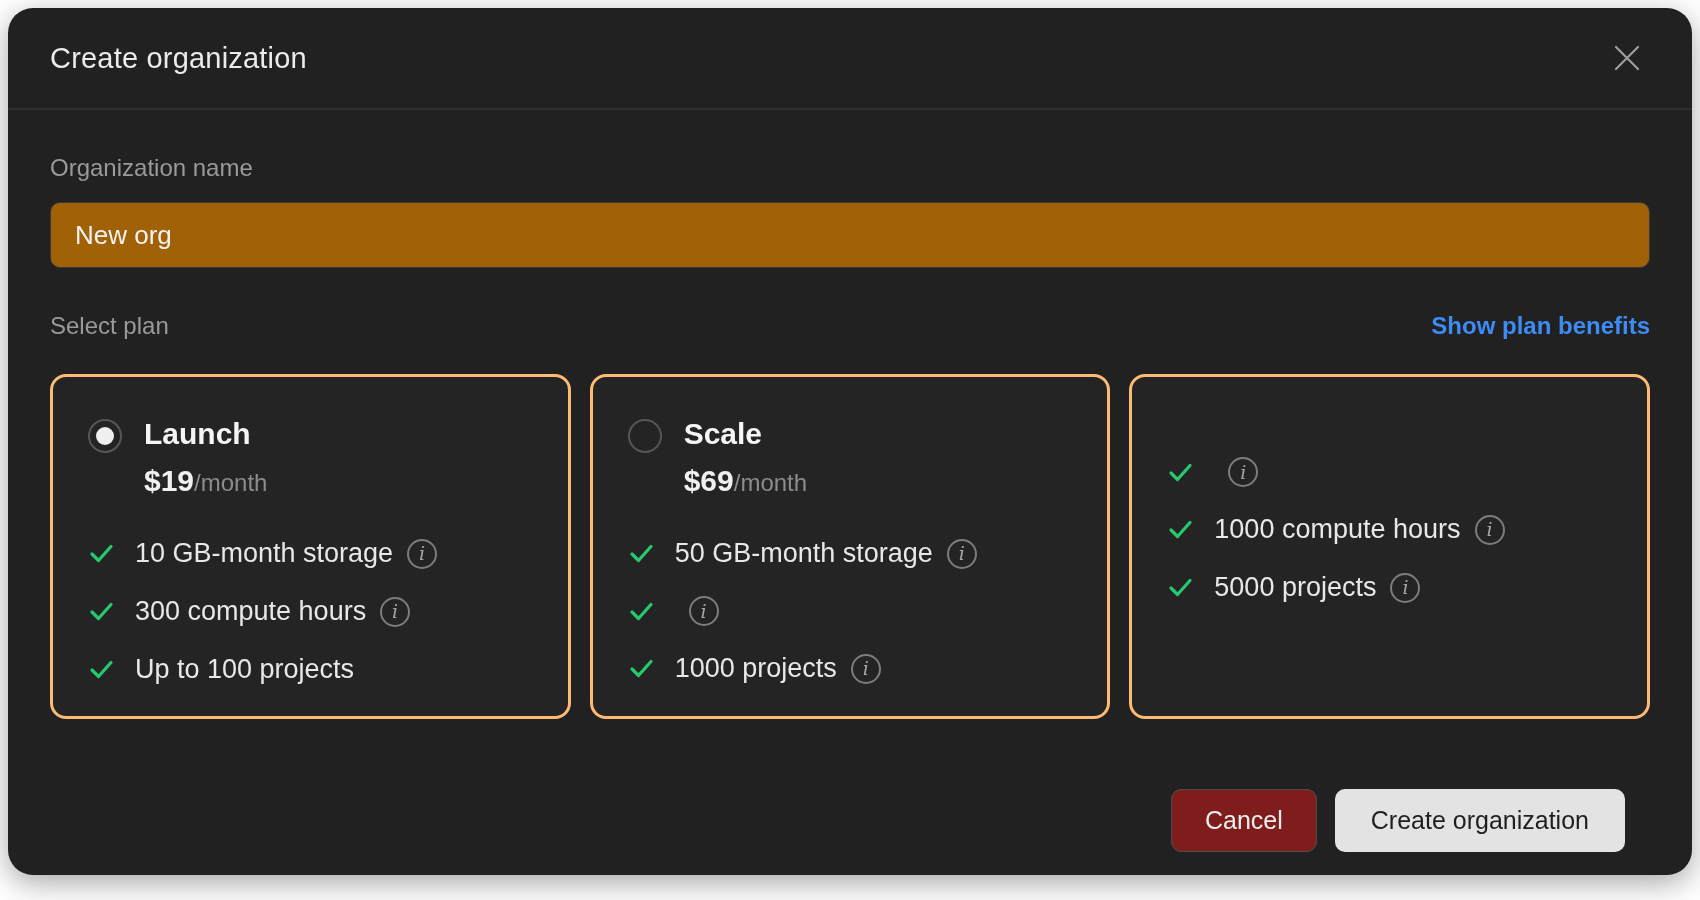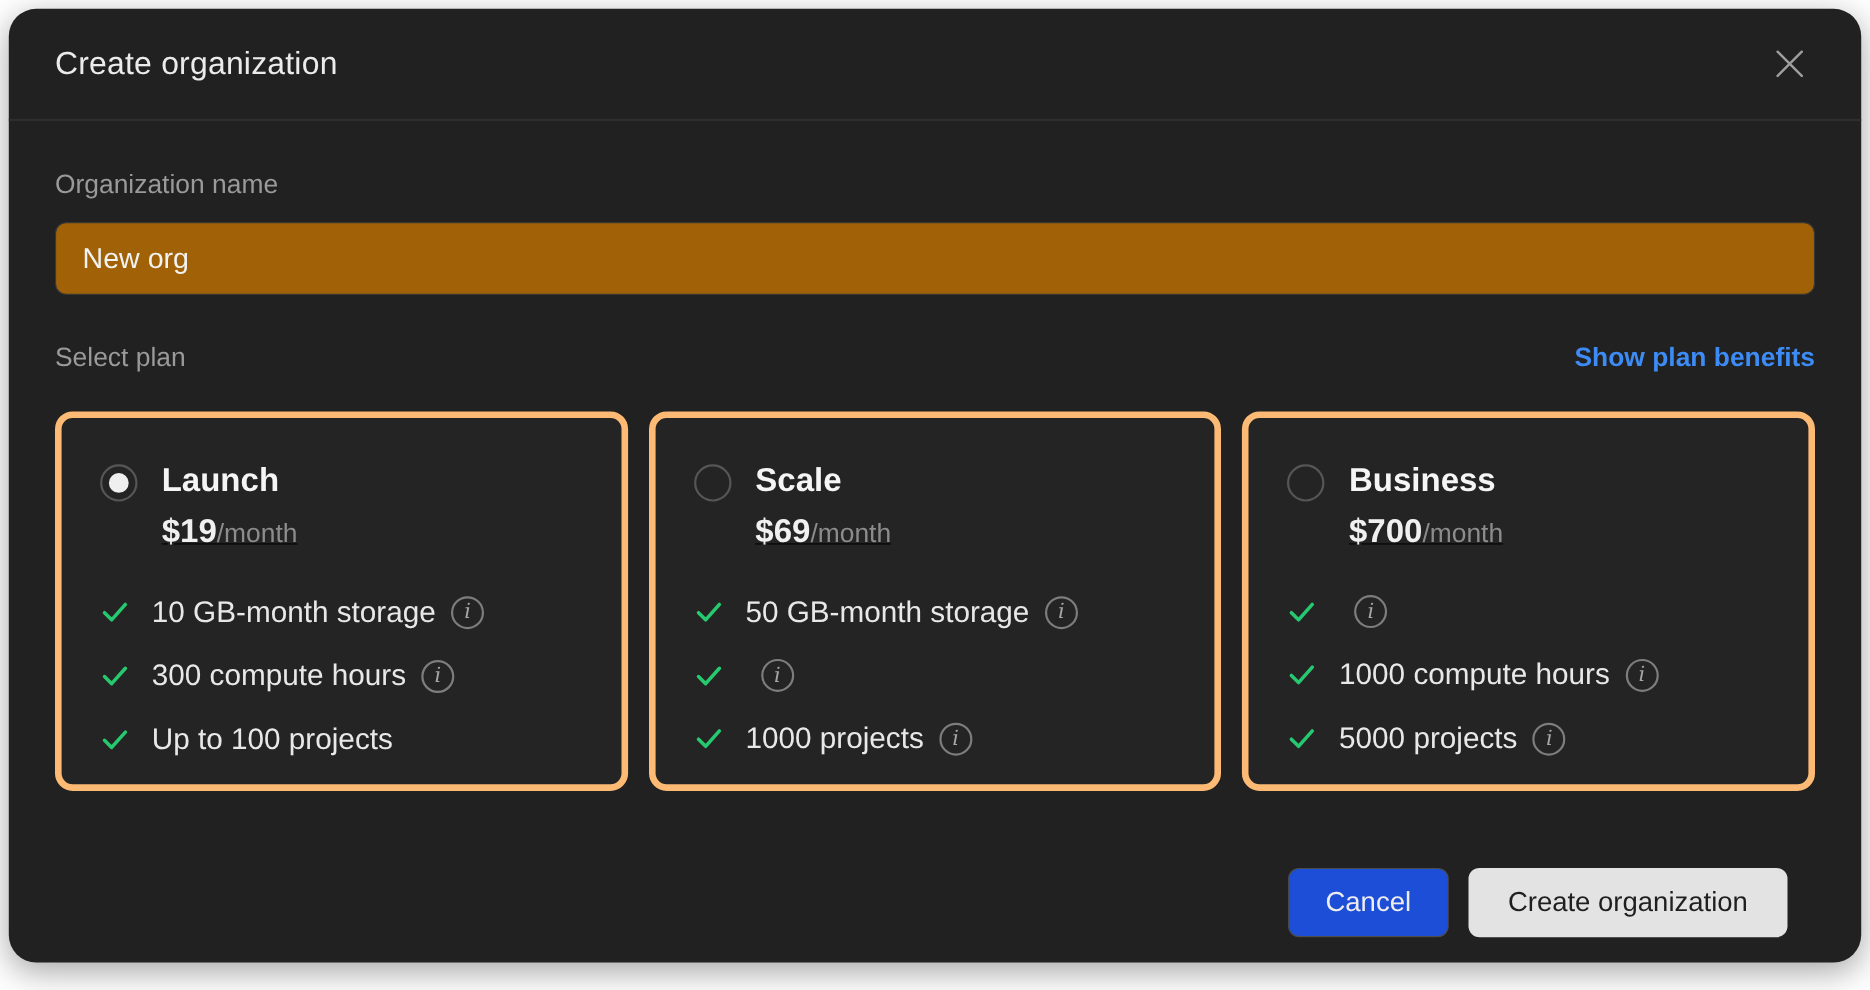--- a/index.html
+++ b/index.html
@@ -41,34 +41,34 @@
   }
   .benefits-link{
     font-size:24px;font-weight:700;color:#3d8bf5;text-decoration:none;cursor:pointer;
   }
   
   .cards{
     margin-top:34px;display:grid;grid-template-columns:repeat(3,1fr);gap:19px;
   }
   .plan-card{
     height:345px;box-sizing:border-box;background:#242424;
-    border:6px solid #fdba74;border-radius:16px;padding:40px 28px 0 35px;
+    border:3px solid #fdba74;border-radius:16px;padding:40px 28px 0 35px;
     cursor:pointer;
   }
   .plan-head{display:flex;align-items:flex-start;}
   .radio{
     width:30px;height:30px;border-radius:50%;border:2px solid #565656;
     margin-top:2px;flex:0 0 auto;display:flex;align-items:center;justify-content:center;
     background:transparent;cursor:pointer;
   }
   .radio .dot{display:none;width:18px;height:18px;border-radius:50%;background:#efefef;}
   .radio.selected .dot{display:block;}
   .plan-col{margin-left:22px;}
   .plan-name{font-size:30px;font-weight:600;color:#f5f5f5;line-height:1.1;}
-  .plan-price{margin-top:14px;text-decoration:underline;}
+  .plan-price{margin-top:14px;}
   .plan-price .amount{font-size:30px;font-weight:700;color:#f0f0f0;}
   .plan-price .period{font-size:24px;color:#8c8c8c;}
   .features{list-style:none;margin:40px 0 0 0;padding:0;}
   .feature{display:flex;align-items:center;margin-bottom:27px;}
   .check{flex:0 0 auto;margin-right:20px;}
   .feature-text{font-size:27px;color:#e8e8e8;}
   .info{
     flex:0 0 auto;margin-left:14px;width:26px;height:26px;border-radius:50%;
     border:2px solid #7d7d7d;color:#a6a6a6;display:flex;align-items:center;justify-content:center;
     font-family:"DejaVu Serif","Liberation Serif",serif;font-style:italic;
@@ -77,21 +77,21 @@
   
   .modal-footer{
     margin-top:auto;display:flex;justify-content:flex-end;align-items:center;
     gap:18px;padding:0 67px 23px 0;
   }
   .btn{
     height:63px;border-radius:10px;font-size:25px;cursor:pointer;
     font-family:"Liberation Sans","DejaVu Sans",sans-serif;
   }
   .btn-secondary{
-    background:#1d4ed8;border:1px solid #4c4c4c;color:#ededed;padding:0 33px;
+    background:#7f1d1d;border:1px solid #4c4c4c;color:#ededed;padding:0 33px;
   }
   .btn-primary{
     background:#e3e3e3;border:none;color:#1f1f1f;padding:0 36px;font-weight:500;
   }
 </style>
 </head>
 <body>
 
 <div class="modal">
 
@@ -179,29 +179,20 @@
             <svg class="check" width="27" height="27" viewBox="0 0 27 27">
                 <path d="M4 14 L10.5 20.5 L23 6.5" stroke="#26c96f" stroke-width="3.2" fill="none" stroke-linecap="round" stroke-linejoin="round"></path>
               </svg>
             <span class="feature-text">1000 projects</span>
             <span class="info">i</span>
           </li>
         </ul>
       </div>
 
       <div class="plan-card">
-        <div class="plan-head">
-          <span class="radio"></span>
-          <div class="plan-col">
-            <div class="plan-name">Business</div>
-            <div class="plan-price">
-              <span class="amount">$700</span><span class="period">/month</span>
-            </div>
-          </div>
-        </div>
         <ul class="features">
           <li class="feature">
             <svg class="check" width="27" height="27" viewBox="0 0 27 27">
                 <path d="M4 14 L10.5 20.5 L23 6.5" stroke="#26c96f" stroke-width="3.2" fill="none" stroke-linecap="round" stroke-linejoin="round"></path>
               </svg>
             <span class="info">i</span>
           </li>
           <li class="feature">
             <svg class="check" width="27" height="27" viewBox="0 0 27 27">
                 <path d="M4 14 L10.5 20.5 L23 6.5" stroke="#26c96f" stroke-width="3.2" fill="none" stroke-linecap="round" stroke-linejoin="round"></path>

